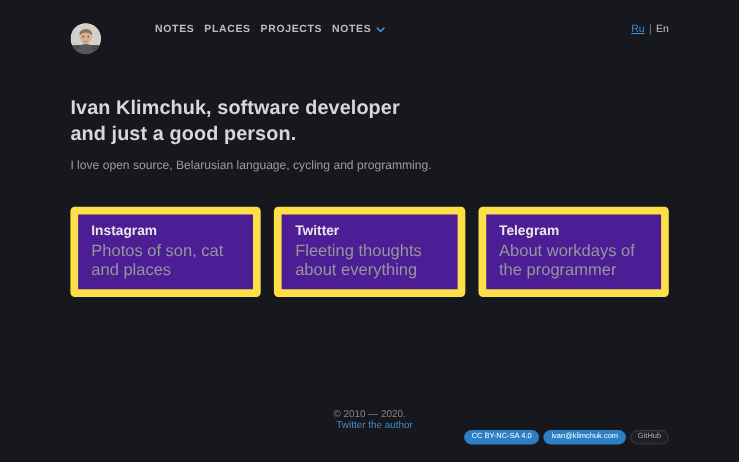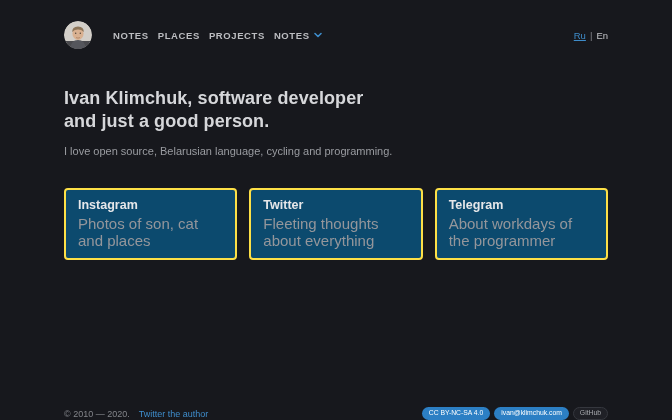--- a/index.html
+++ b/index.html
@@ -11,22 +11,23 @@
   }
   .page {
     width: 672px; height: 420px;
     padding: 0 64px;
     display: flex; flex-direction: column;
   }
 
   
   .header {
     margin-top: 21px;
-    display: flex; align-items: center;
+    display: flex; align-items: flex-start;
     height: 28px;
+    gap: 28px;
   }
   .avatar {
     width: 28px; height: 28px; border-radius: 50%;
     overflow: hidden; flex: 0 0 28px;
     cursor: pointer;
   }
   .nav { display: flex; align-items: center; margin-left: 12px; }
   .nav-item {
     font-size: 9.5px; font-weight: 700; letter-spacing: 0.6px;
     color: #bcbdc1; margin-left: 9px;
@@ -46,34 +47,34 @@
   }
   .subtitle {
     margin-top: 12px;
     font-size: 11px; color: #9a9ca1;
   }
 
   
   .cards { margin-top: 31px; display: flex; gap: 12px; }
   .card {
     flex: 1 1 0;
-    background: #0c4a6e;
-    border: 2px solid #fde047;
+    background: #4c1d95;
+    border: 7px solid #fde047;
     border-radius: 4px;
     padding: 8px 12px 9px 12px;
     cursor: pointer;
   }
   .card-title { font-size: 12.5px; font-weight: 700; color: #e6e7e9; }
   .card-desc { margin-top: 3px; font-size: 15px; color: #94969b; }
 
   
   .footer {
-    margin-top: auto; 
+    margin-top: auto; margin-bottom: 16px;
     display: flex; align-items: center;
-    font-size: 9px; color: #83858a;
+    font-size: 9px; color: #83858a; flex-direction: column;
   }
   .support-link { color: #3e8cca; margin-left: 9px; cursor: pointer; }
   .badges { margin-left: auto; display: flex; align-items: center; gap: 4px; }
   .pill {
     font-size: 6.8px; line-height: 1;
     padding: 3px 7px; border-radius: 8px;
     cursor: pointer; white-space: nowrap;
   }
   .pill.blue { background: #2c7fc4; color: #ffffff; }
   .pill.dark { background: #1f2026; color: #a9abb0; border: 1px solid #35373e; padding: 2px 6px; }

